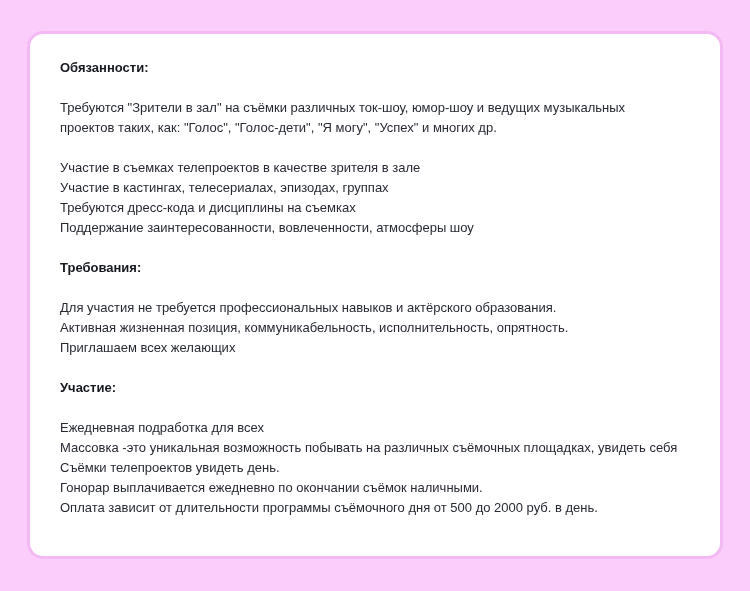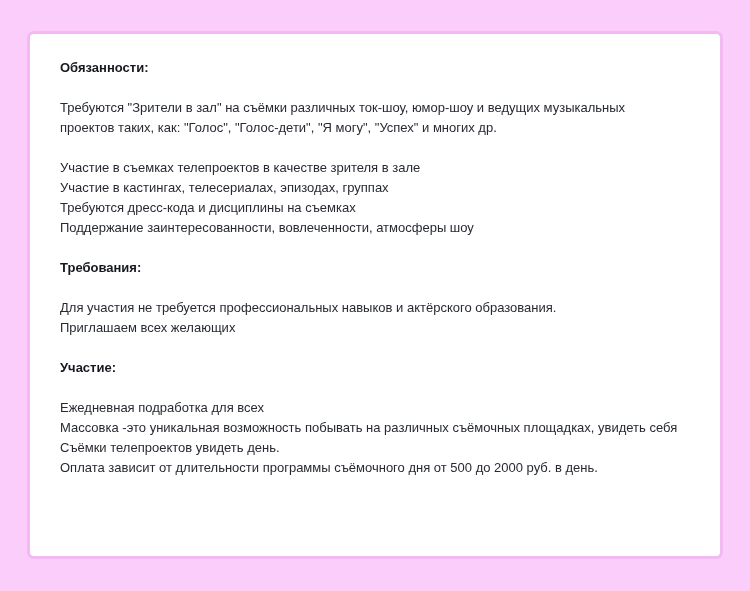--- a/index.html
+++ b/index.html
@@ -9,21 +9,21 @@
     position: relative;
     overflow: hidden;
     font-family: "Liberation Sans", "DejaVu Sans", sans-serif;
   }
   .card {
     position: absolute;
     left: 27px; top: 31px;
     width: 690px; height: 522px;
     background: #ffffff;
     border: 3px solid #f2b9f2;
-    border-radius: 7px;
+    border-radius: 16px;
     box-sizing: content-box;
   }
   .content {
     position: absolute;
     left: 30px; top: 24px;
     right: 20px;
     font-size: 13px;
     line-height: 20px;
     color: #272a33;
   }
@@ -44,24 +44,26 @@
     <div class="gap"></div>
     <div class="line">Участие в съемках телепроектов в качестве зрителя в зале</div>
     <div class="line">Участие в кастингах, телесериалах, эпизодах, группах</div>
     <div class="line">Требуются дресс-кода и дисциплины на съемках</div>
     <div class="line">Поддержание заинтересованности, вовлеченности, атмосферы шоу</div>
     <div class="gap"></div>
 
     <div class="heading">Требования:</div>
     <div class="gap"></div>
     <div class="line">Для участия не требуется профессиональных навыков и актёрского образования.</div>
+    <div class="line">Активная жизненная позиция, коммуникабельность, исполнительность, опрятность.</div>
     <div class="line">Приглашаем всех желающих</div>
     <div class="gap"></div>
 
     <div class="heading">Участие:</div>
     <div class="gap"></div>
     <div class="line">Ежедневная подработка для всех</div>
     <div class="line">Массовка -это уникальная возможность побывать на различных съёмочных площадках, увидеть себя</div>
     <div class="line">Съёмки телепроектов увидеть день.</div>
+    <div class="line">Гонорар выплачивается ежедневно по окончании съёмок наличными.</div>
     <div class="line">Оплата зависит от длительности программы съёмочного дня от 500 до 2000 руб. в день.</div>
 
   </div>
 </div>
 
 </body></html>

